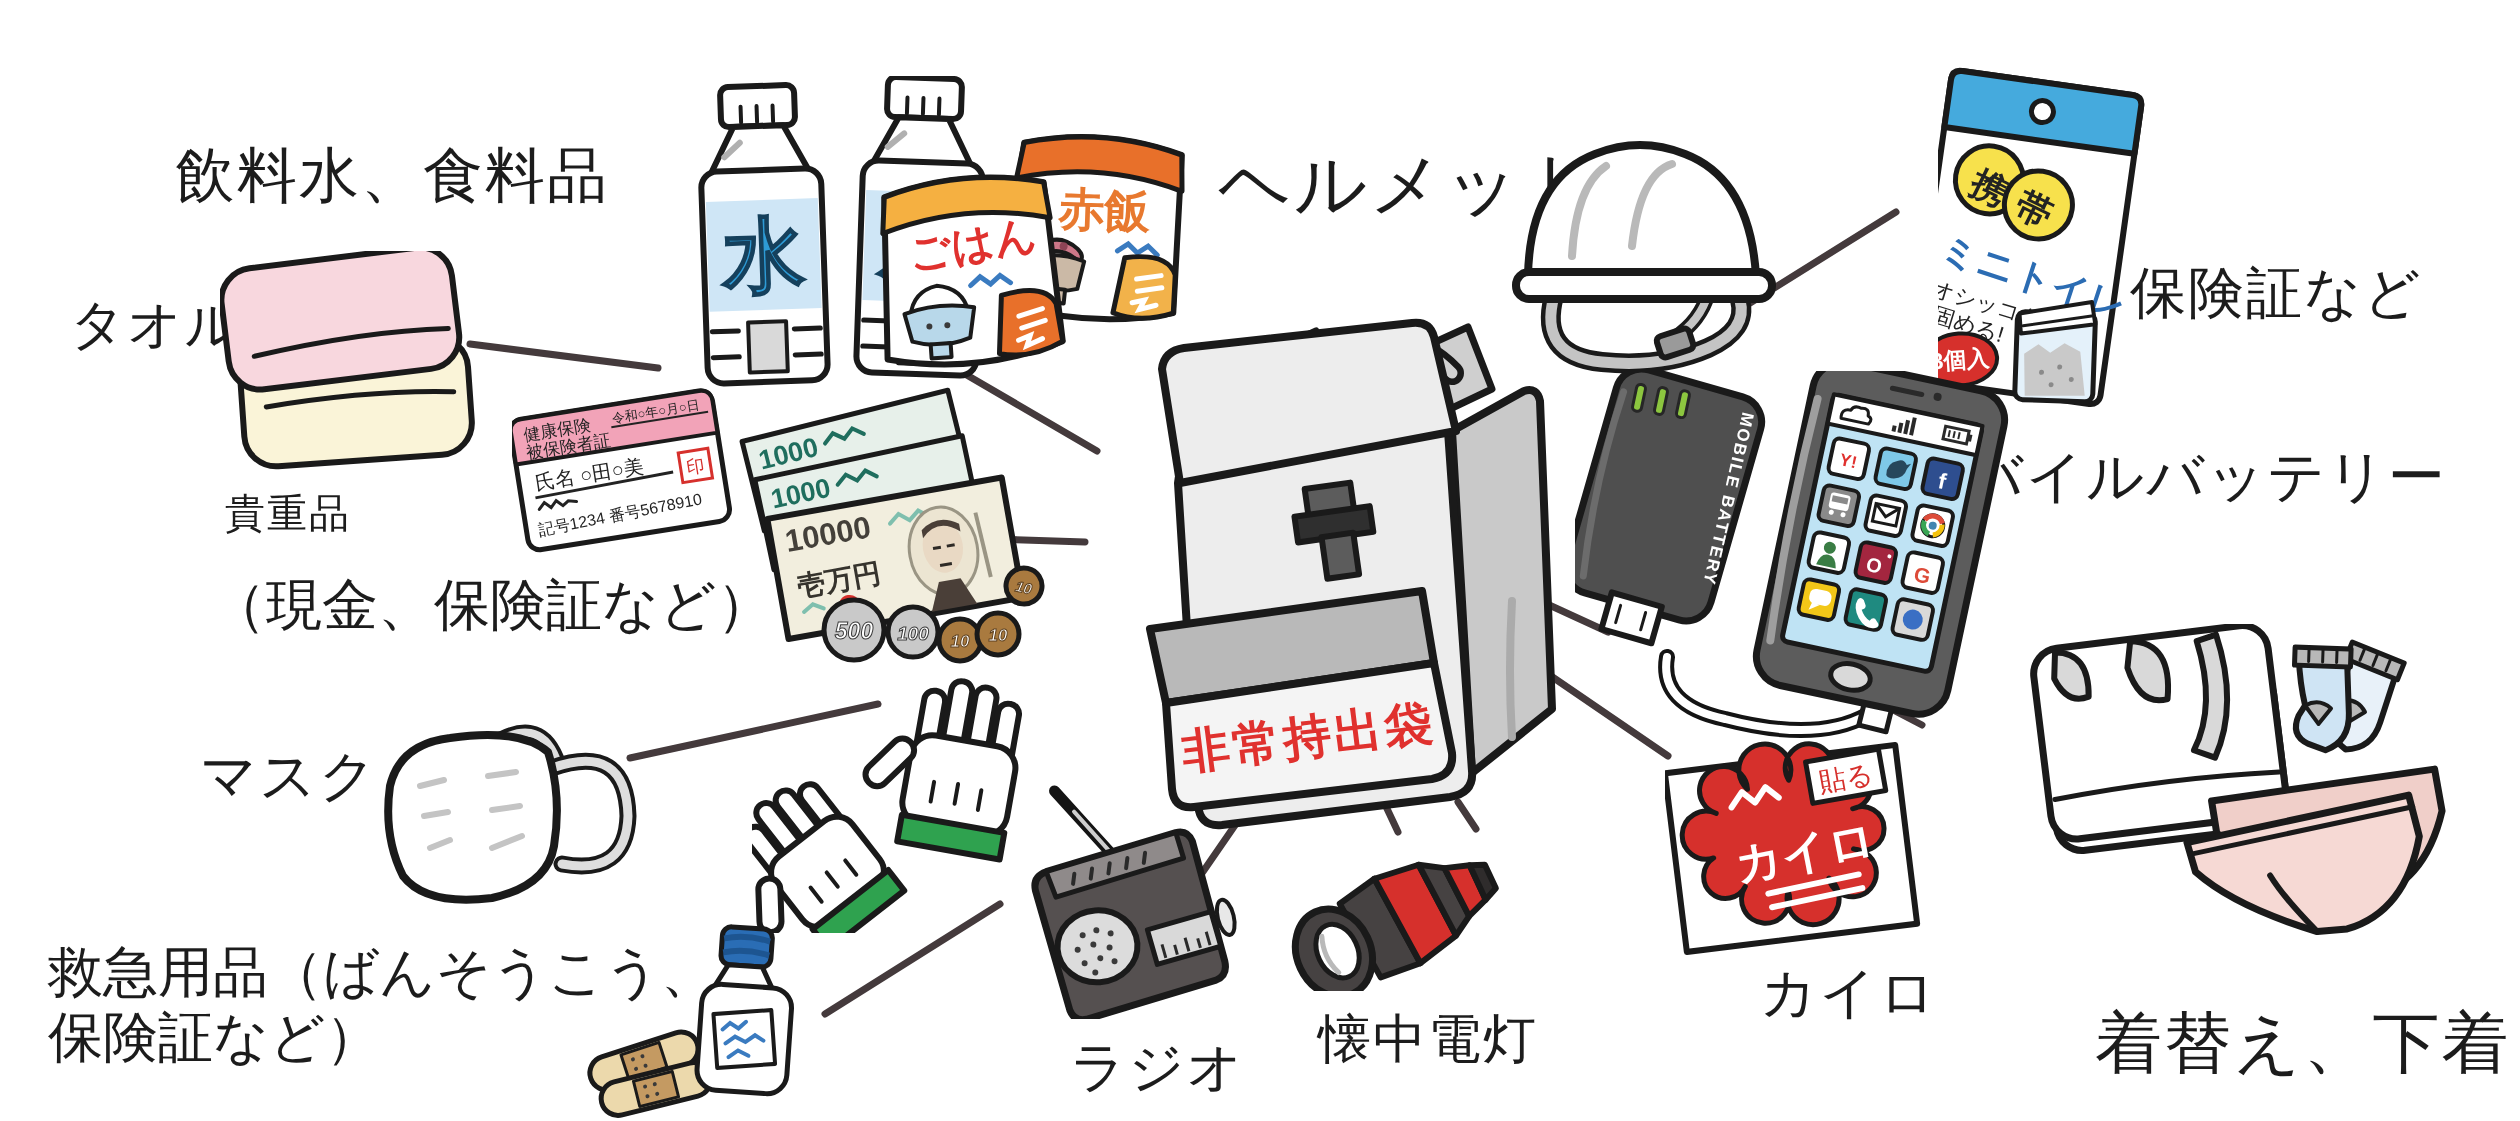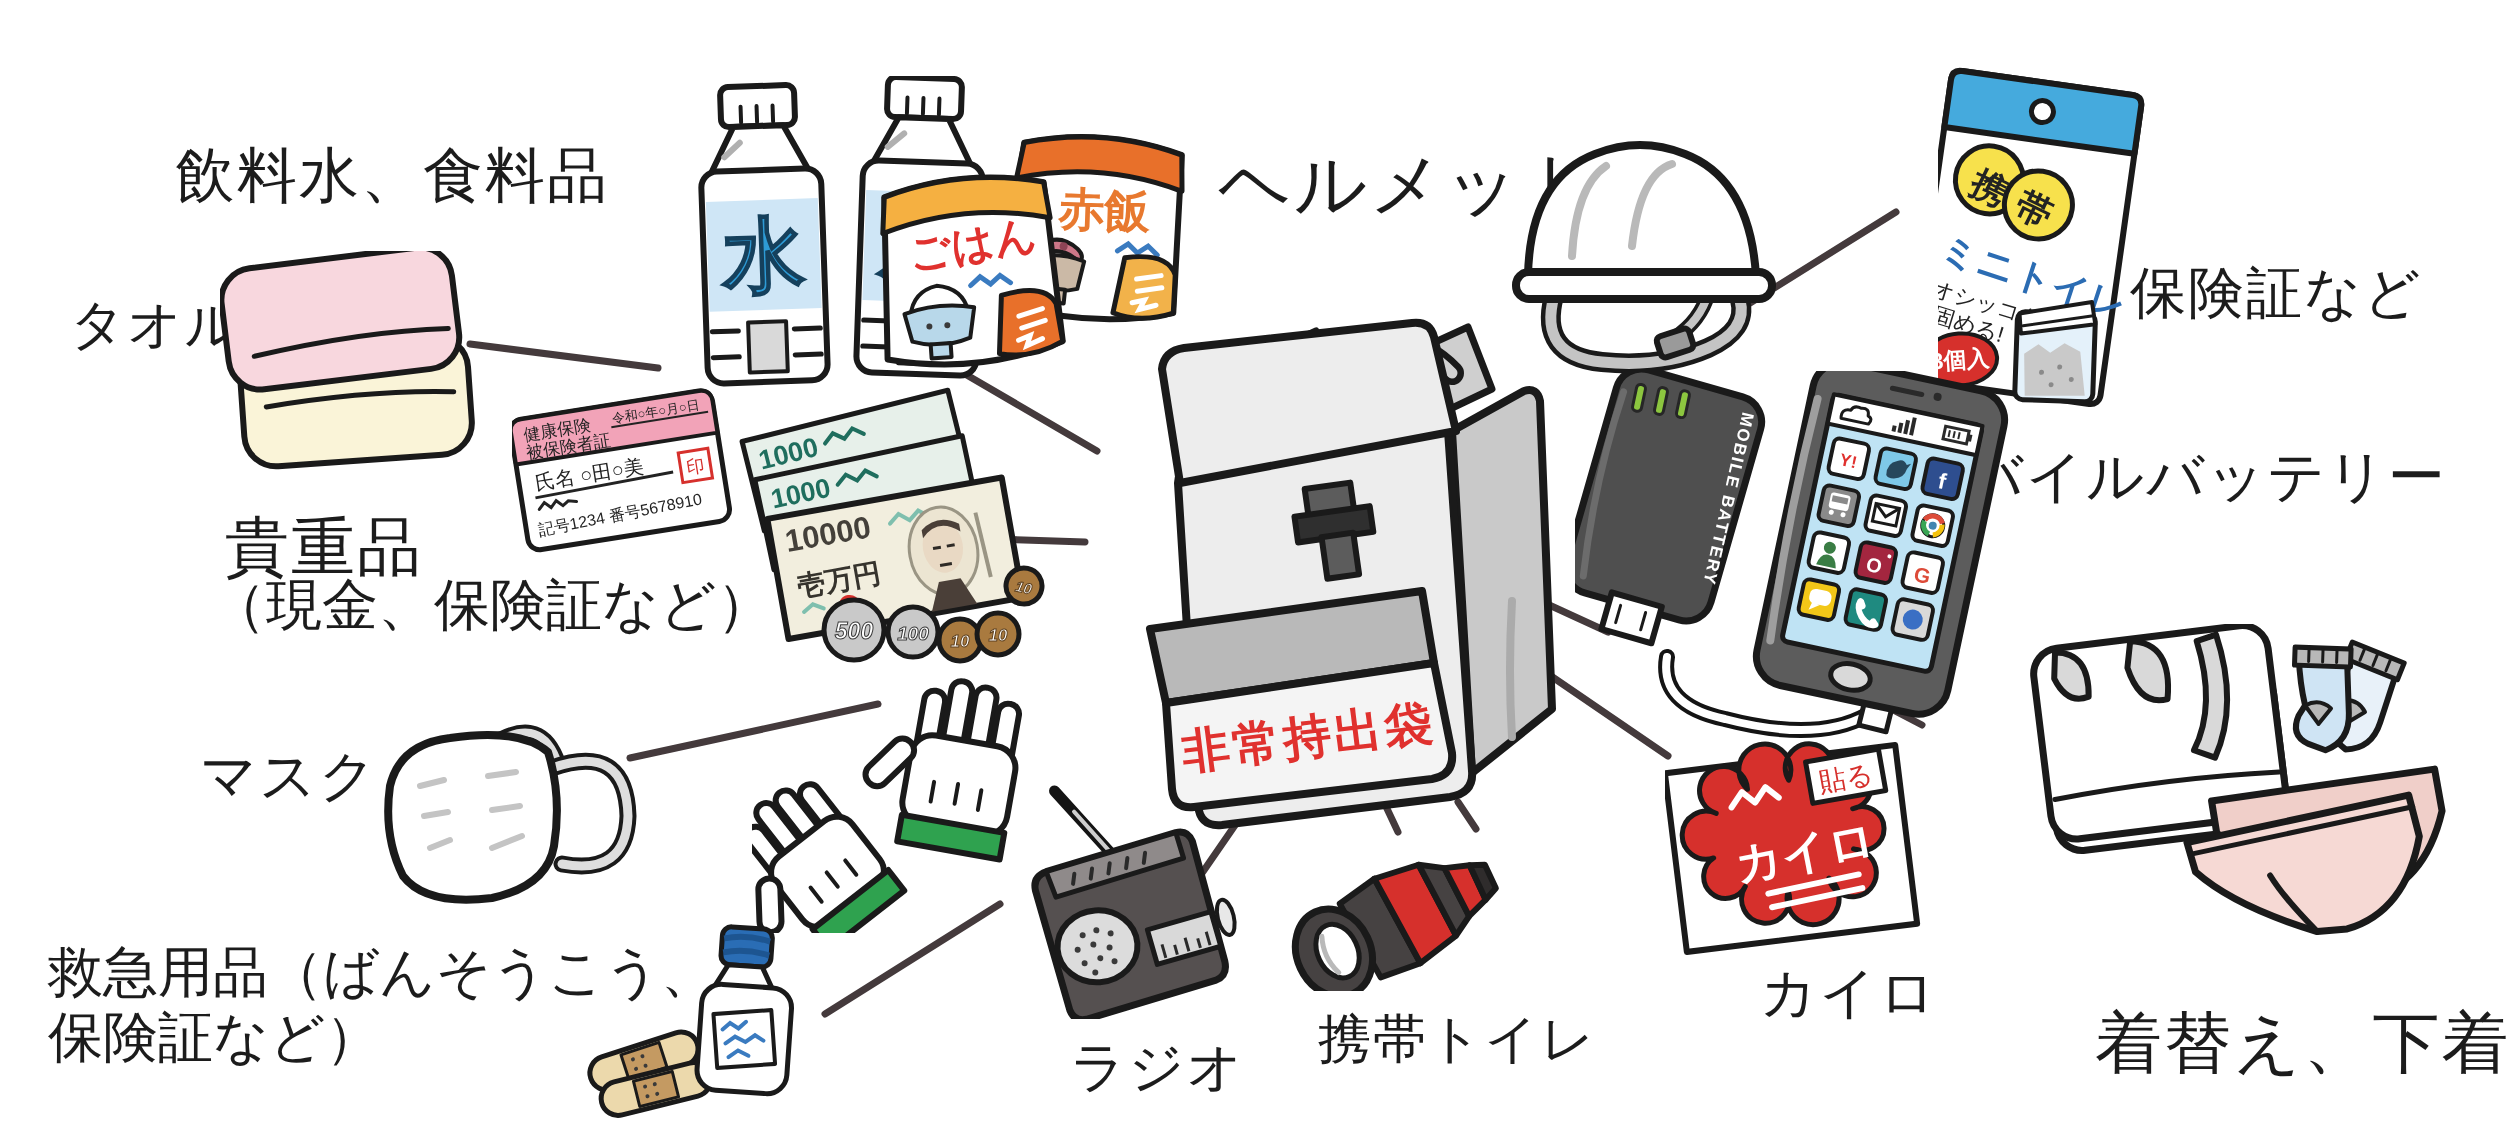--- a/index.html
+++ b/index.html
@@ -35,32 +35,32 @@
       <line x1="1548" y1="628" x2="1668" y2="710"></line>
       <line x1="1547" y1="558" x2="1608" y2="586"></line>
       <line x1="1876" y1="655" x2="1922" y2="679"></line>
       <line x1="1742" y1="262" x2="1896" y2="166"></line>
       <line x1="1327" y1="330" x2="1362" y2="352"></line>
     </g>
   </svg>
 
   <div class="label" style="left:175px;top:90px;font-size:60px;">飲料水、食料品</div>
   <div class="label" style="left:70px;top:243px;font-size:54px;">タオル</div>
-  <div class="label" style="left:225px;top:458px;font-size:64px;">貴重品</div>
+  <div class="label" style="left:225px;top:440px;font-size:40px;">貴重品</div>
   <div class="label" style="left:210px;top:522px;font-size:56px;letter-spacing:0;">（現金、保険証など）</div>
   <div class="label" style="left:48px;top:890px;font-size:55px;letter-spacing:0;">救急用品（ばんそうこう、</div>
   <div class="label" style="left:200px;top:693px;font-size:56px;">マスク</div>
   <div class="label" style="left:48px;top:955px;font-size:55px;letter-spacing:0;">保険証など）</div>
   <div class="label" style="left:1218px;top:91px;font-size:72px;">ヘルメット</div>
   <div class="label" style="left:2130px;top:210px;font-size:56px;">保険証など</div>
   <div class="label" style="left:1905px;top:393px;font-size:57px;">モバイルバッテリー</div>
   <div class="label" style="left:1760px;top:910px;font-size:56px;">カイロ</div>
   <div class="label" style="left:2095px;top:952px;font-size:67px;">着替え、下着</div>
   <div class="label" style="left:1070px;top:985px;font-size:55px;">ラジオ</div>
-  <div class="label" style="left:1318px;top:958px;font-size:53px;">携帯トイレ</div>
+  <div class="label" style="left:1318px;top:958px;font-size:53px;">懐中電灯</div>
 
   <svg class="abs" style="left:685px;top:30px" width="320" height="315" viewBox="0 0 320 315">
     <g transform="translate(2,8) rotate(-2 75 150)">
       <rect class="s6" x="38" y="2" width="74" height="40" rx="8" fill="#fff"></rect>
       <line class="s4 nf" x1="58" y1="22" x2="58" y2="38"></line>
         <line class="s4 nf" x1="74" y1="22" x2="74" y2="38"></line>
         <line class="s4 nf" x1="90" y1="22" x2="90" y2="38"></line>
       <path class="s6" d="M50,42 L100,42 L124,88 L26,88 Z" fill="#fff"></path>
       <rect class="s6" x="16" y="86" width="120" height="212" rx="16" fill="#fff"></rect>
       <rect x="20" y="116" width="112" height="110" fill="#cfe6f6"></rect>

